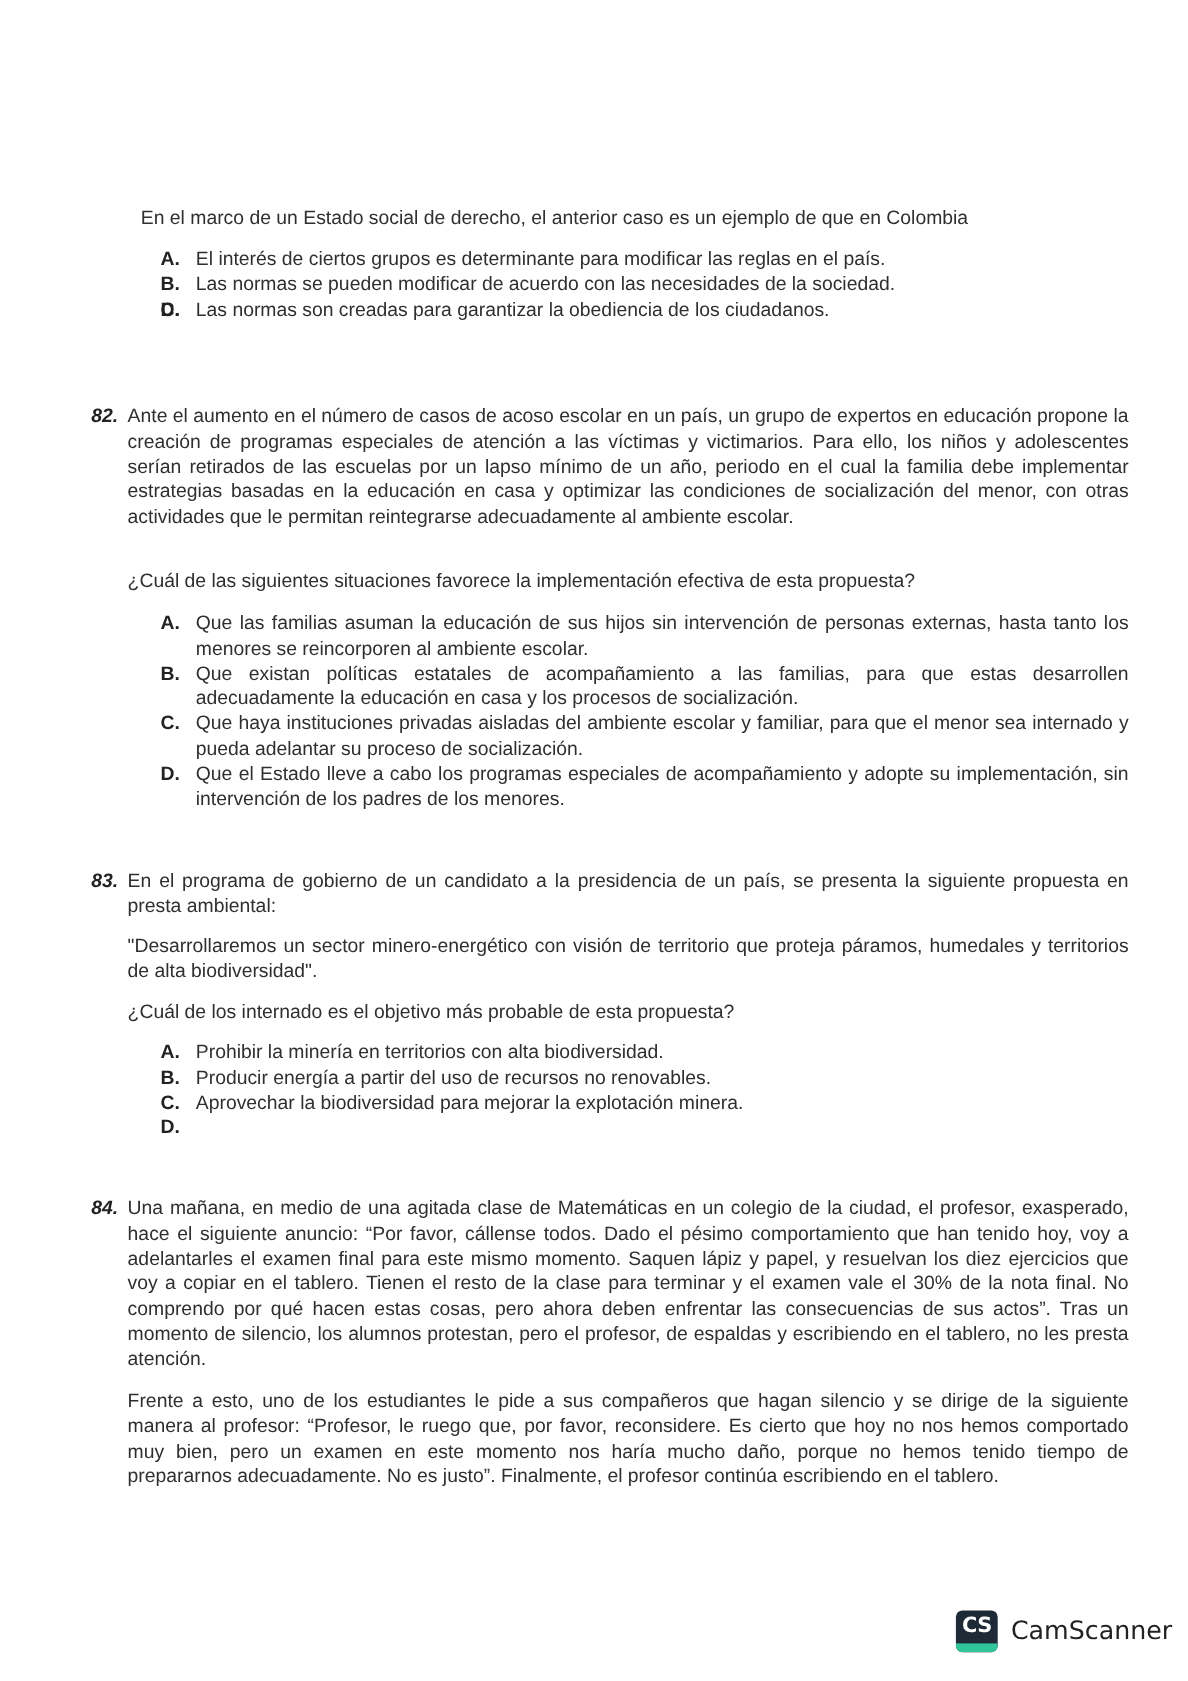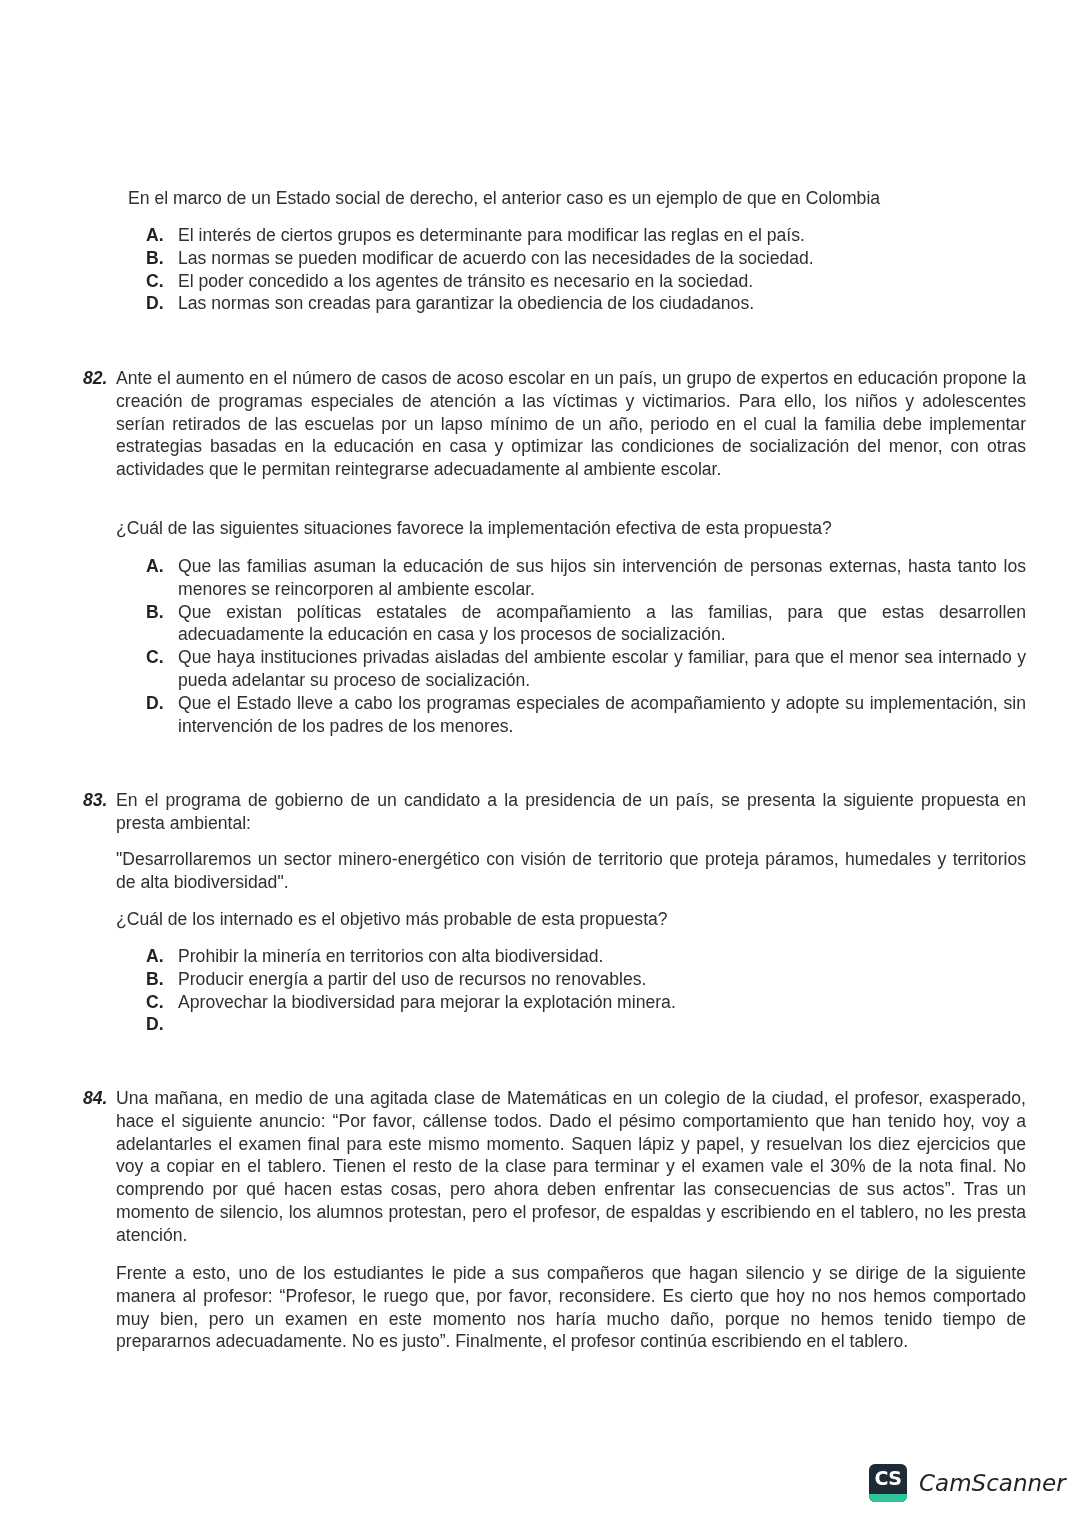--- a/index.html
+++ b/index.html
@@ -16,34 +16,34 @@
   .opt { position: relative; padding-left: 32px; text-align: justify; }
   .opt .letter { position: absolute; left: 0; top: 0; font-weight: bold; color: #222; }
   .logo { position: absolute; left: 869px; top: 1464px; display: flex; align-items: center; }
   .logo-icon {
     width: 38px; height: 38px; border-radius: 6px; background: #1e2a36;
     position: relative; overflow: hidden;
   }
   .logo-icon .cs { position: absolute; left: 0; top: 3px; width: 38px; text-align: center;
     color: #fff; font-weight: bold; font-size: 19px; font-family: "DejaVu Sans", sans-serif; letter-spacing: -0.5px; }
   .logo-icon .stripe { position: absolute; left: 0; bottom: 0; width: 38px; height: 8px; background: #2fc49a; }
-  .logo-text { margin-left: 12px; font-size: 23px; color: #222; font-family: "DejaVu Sans", sans-serif; font-style: italic; }
+  .logo-text { margin-left: 12px; font-size: 23px; color: #222; font-family: "DejaVu Sans", sans-serif; }
 </style>
 </head>
 <body>
 
 <div class="page">
 
   <div class="block" style="top:187px;margin-left:12px;">
     <p class="para">En el marco de un Estado social de derecho, el anterior caso es un ejemplo de que en Colombia</p>
   </div>
   <div class="options" style="top:224px;">
     <div class="opt"><span class="letter">A.</span><span>El interés de ciertos grupos es determinante para modificar las reglas en el país.</span></div>
     <div class="opt"><span class="letter">B.</span><span>Las normas se pueden modificar de acuerdo con las necesidades de la sociedad.</span></div>
-    <div class="opt"><span class="letter">C.</span><span>El poder concedido a los agentes de tránsito es necesario en la sociedad.</span></div>
+    <div class="opt"><span class="letter">C.</span></div>
     <div class="opt"><span class="letter">D.</span><span>Las normas son creadas para garantizar la obediencia de los ciudadanos.</span></div>
   </div>
 
   <div class="block" style="top:367px;">
     <span class="qnum">82.</span>
     <p class="para">Ante el aumento en el número de casos de acoso escolar en un país, un grupo de expertos en educación propone la creación de programas especiales de atención a las víctimas y victimarios. Para ello, los niños y adolescentes serían retirados de las escuelas por un lapso mínimo de un año, periodo en el cual la familia debe implementar estrategias basadas en la educación en casa y optimizar las condiciones de socialización del menor, con otras actividades que le permitan reintegrarse adecuadamente al ambiente escolar.</p>
   </div>
   <div class="block" style="top:517px;">
     <p class="para">¿Cuál de las siguientes situaciones favorece la implementación efectiva de esta propuesta?</p>
   </div>

